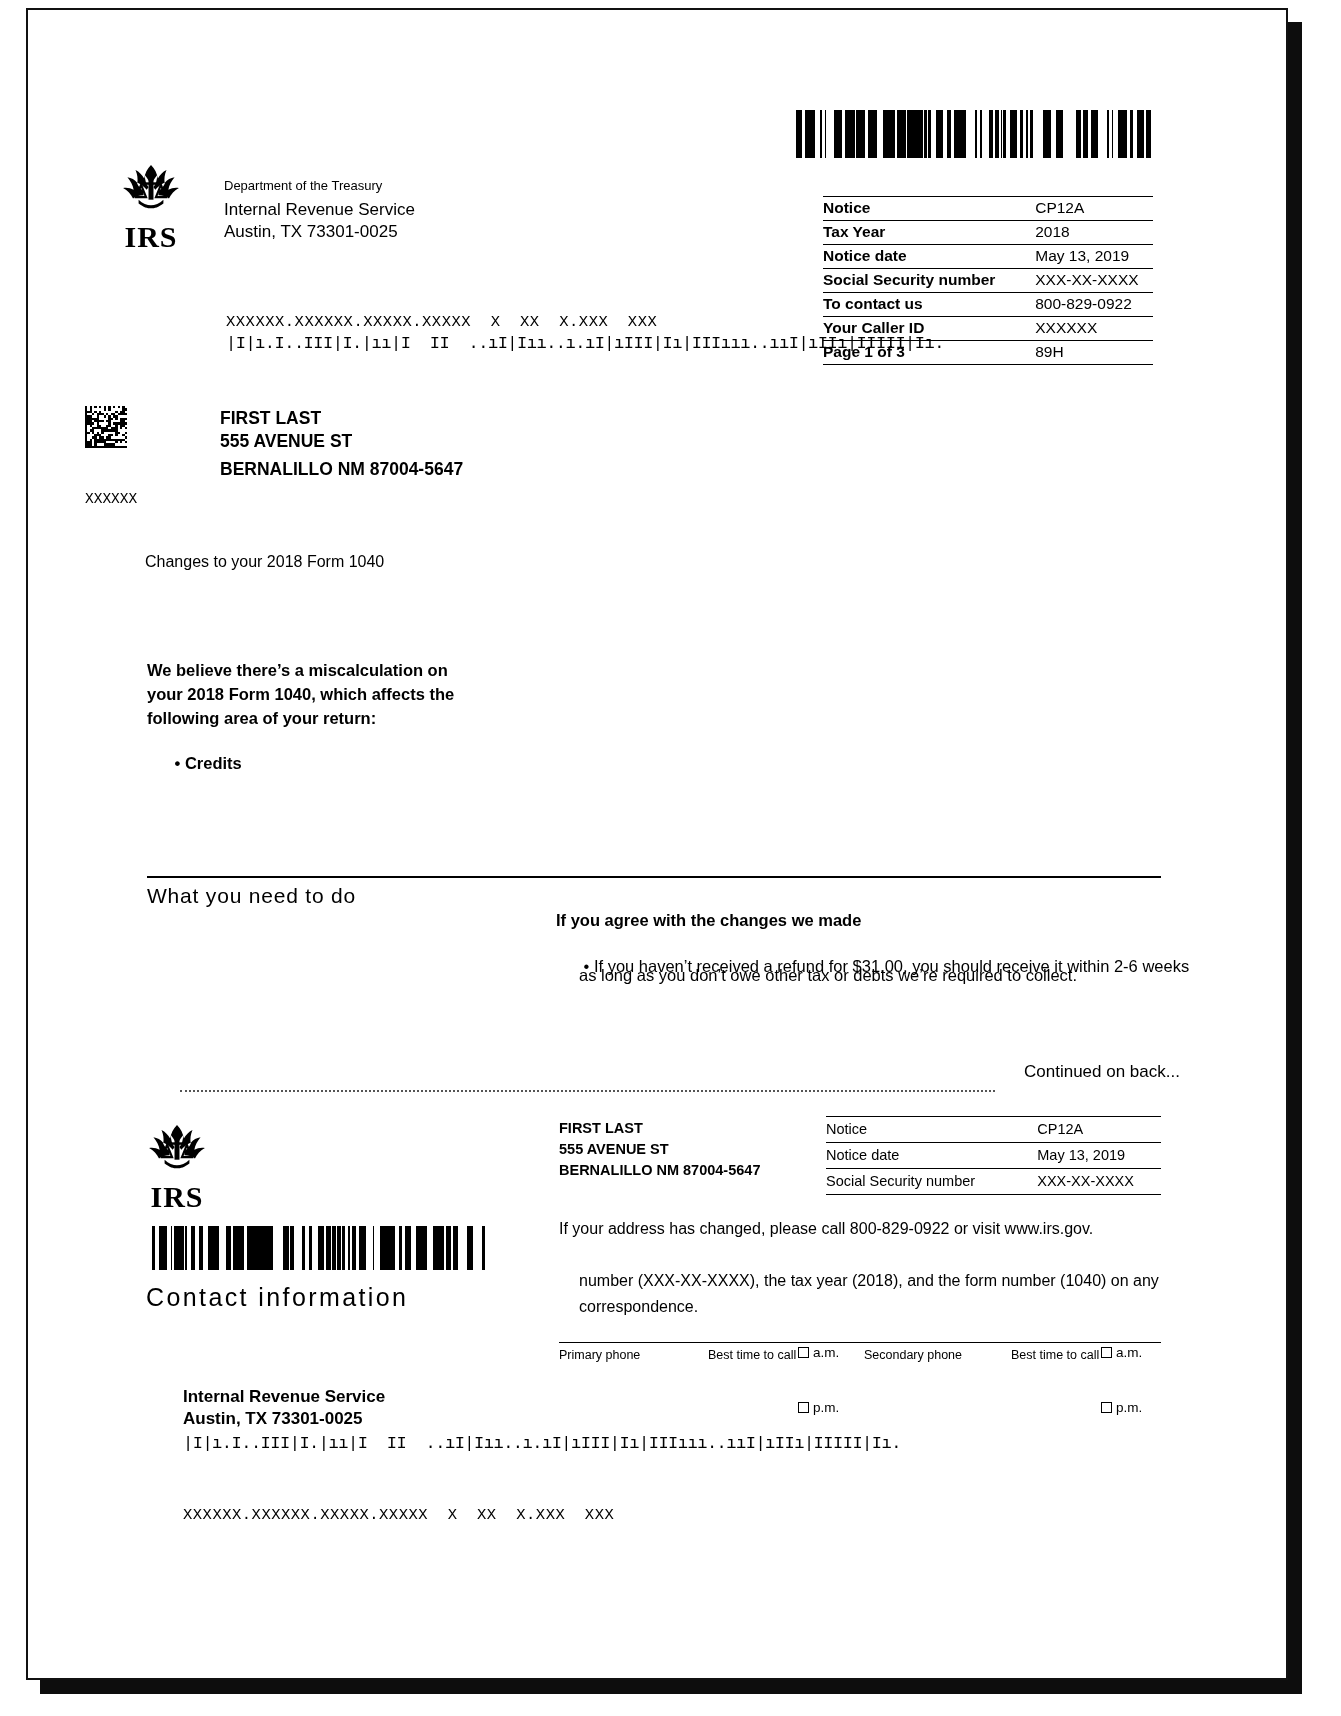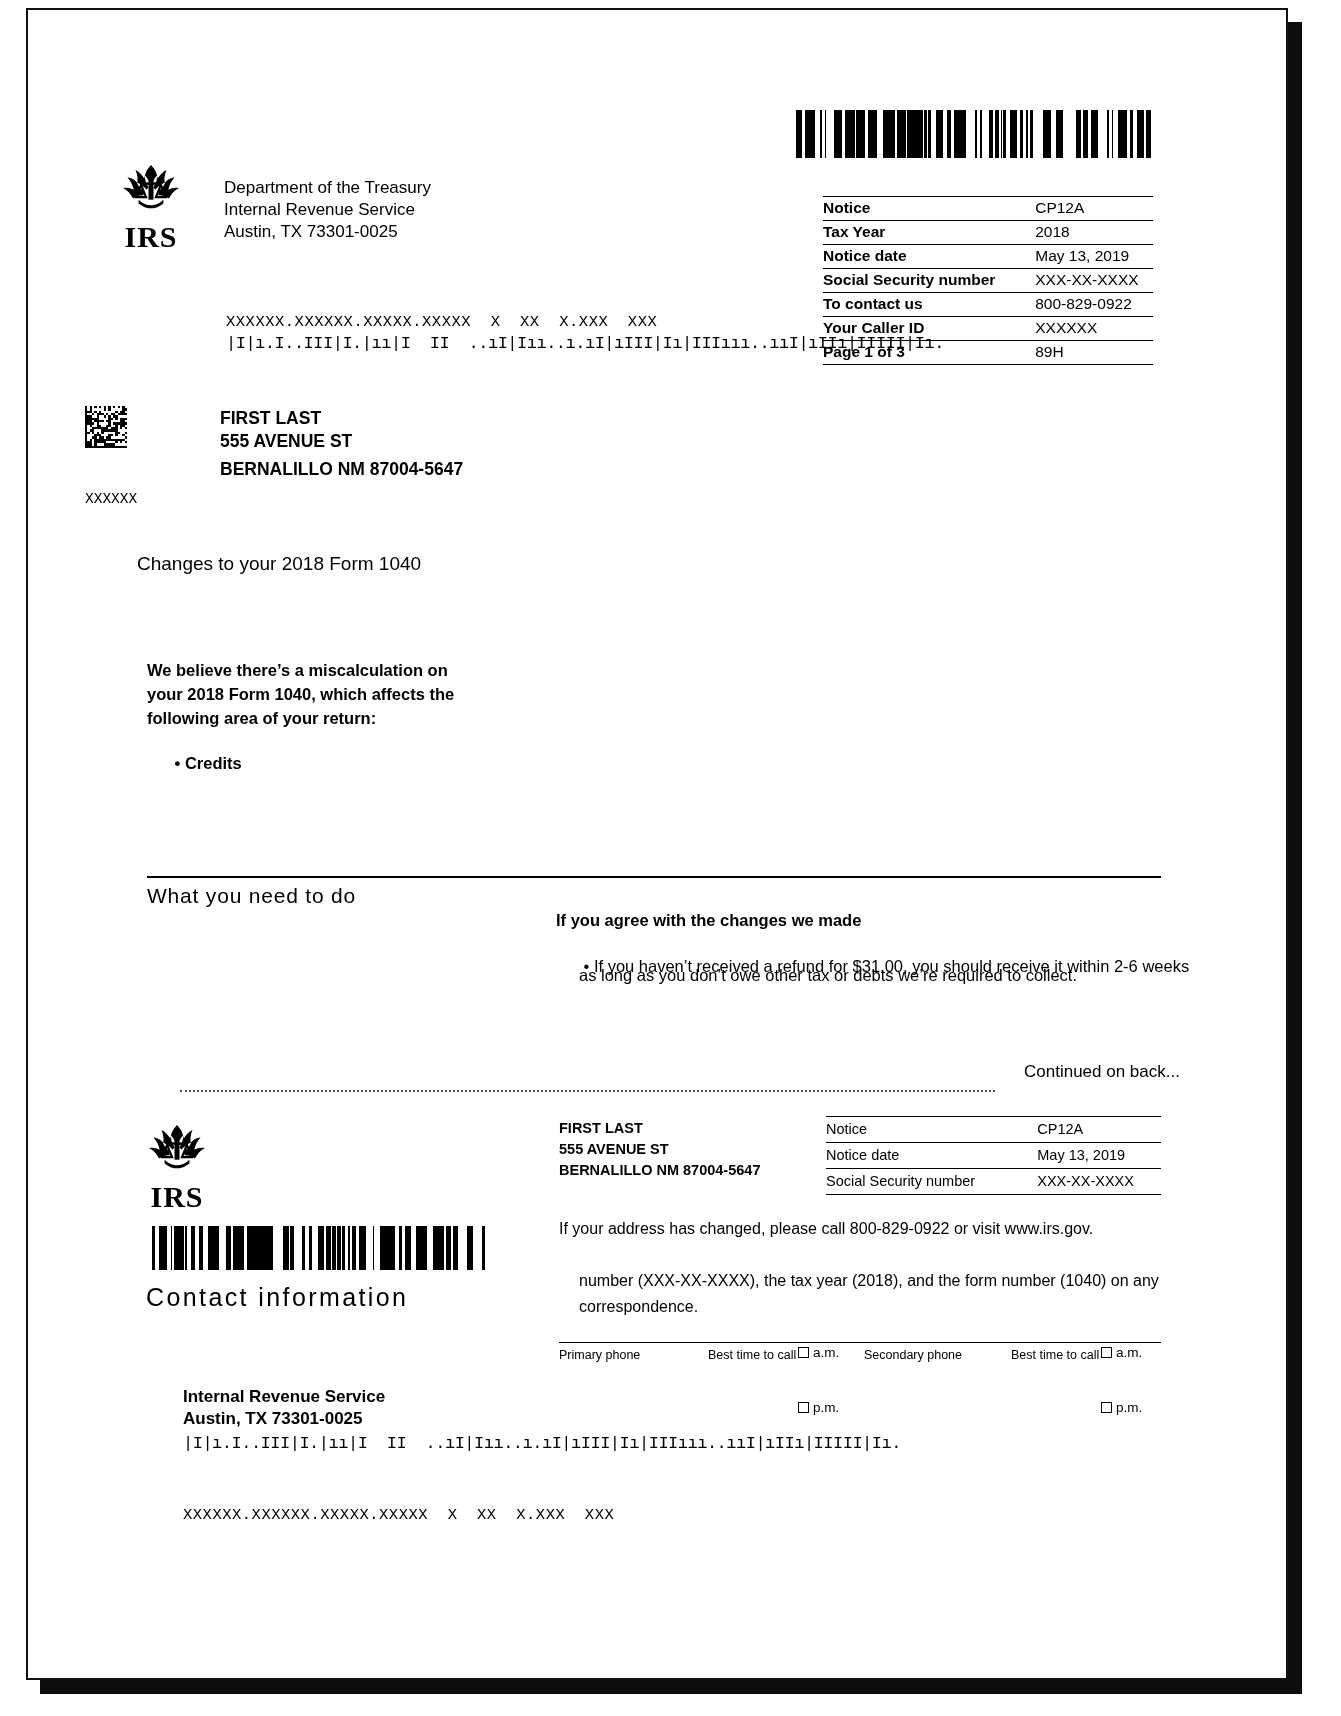--- a/index.html
+++ b/index.html
@@ -256,21 +256,21 @@
           <rect x="46" y="30" width="8" height="34"></rect>
           <rect x="34" y="36" width="32" height="4"></rect>
           <path d="M34 40 L26 60 L42 60 Z" fill="none" stroke="#000" stroke-width="3.5"></path>
           <path d="M66 40 L58 60 L74 60 Z" fill="none" stroke="#000" stroke-width="3.5"></path>
           <path d="M30 64 C36 70 44 73 50 73 C56 73 64 70 70 64 L70 70 C62 76 56 78 50 78 C44 78 38 76 30 70 Z"></path>
         </g>
       </svg>
       <div class="irs-word" style="font-size:30px; margin-top:-2px;">IRS</div>
     </div>
 
-    <div class="t cond" style="left:196px; top:168px; font-size:17px;">Department of the Treasury</div>
+    <div class="t cond" style="left:196px; top:168px; font-size:13px;">Department of the Treasury</div>
     <div class="t cond" style="left:196px; top:190px; font-size:17px;">Internal Revenue Service</div>
     <div class="t cond" style="left:196px; top:212px; font-size:17px;">Austin, TX 73301-0025</div>
 
     <table class="info-table" style="left:795px; top:186px; width:330px;">
       <tbody id="info-rows">
           <tr>
             <td class="k cond">Notice</td>
             <td class="v cond">CP12A</td>
           </tr>
           <tr>
@@ -629,21 +629,21 @@
         <i style="background: rgb(0, 0, 0);"></i>
         <i style="background: rgb(0, 0, 0);"></i>
       </div>
 
     <div class="t cond b" style="left:192px; top:398px; font-size:17.5px;">FIRST LAST</div>
     <div class="t cond b" style="left:192px; top:421px; font-size:17.5px;">555 AVENUE ST</div>
     <div class="t cond b" style="left:192px; top:449px; font-size:17.5px;">BERNALILLO NM 87004-5647</div>
 
     <div class="t mono" style="left:57px; top:481px; font-size:14.5px;">XXXXXX</div>
 
-    <div class="t cond" style="left:109px; top:542px; font-size:19px;">Changes to your 2018 Form 1040</div>
+    <div class="t cond" style="left:117px; top:542px; font-size:16px;">Changes to your 2018 Form 1040</div>
 
     <div class="t cond b" style="left:119px; top:649px; font-size:16.5px; width:320px; white-space:normal; line-height:1.45;">We believe there’s a miscalculation on your 2018 Form 1040, which affects the following area of your return:</div>
     <div class="t cond b" style="left:119px; top:723px; font-size:16.5px;">
       <span>•&nbsp;</span><span>Credits</span>
     </div>
 
 
     <div class="rule" style="left:119px; top:866px; width:1014px; height:2px;"></div>
 
     <div class="t cond" style="left:119px; top:873px; font-size:21px; letter-spacing:0.8px;">What you need to do</div>

